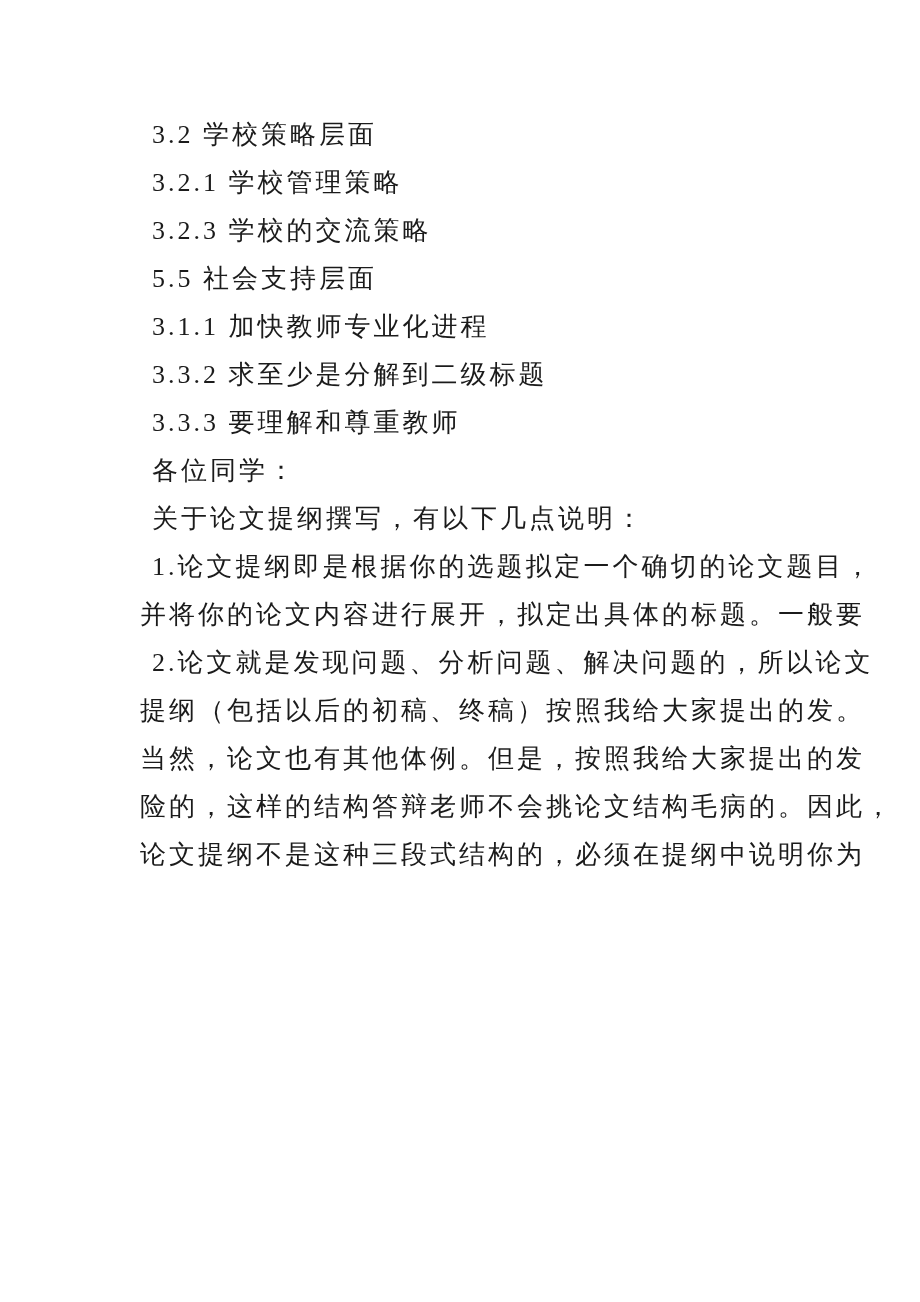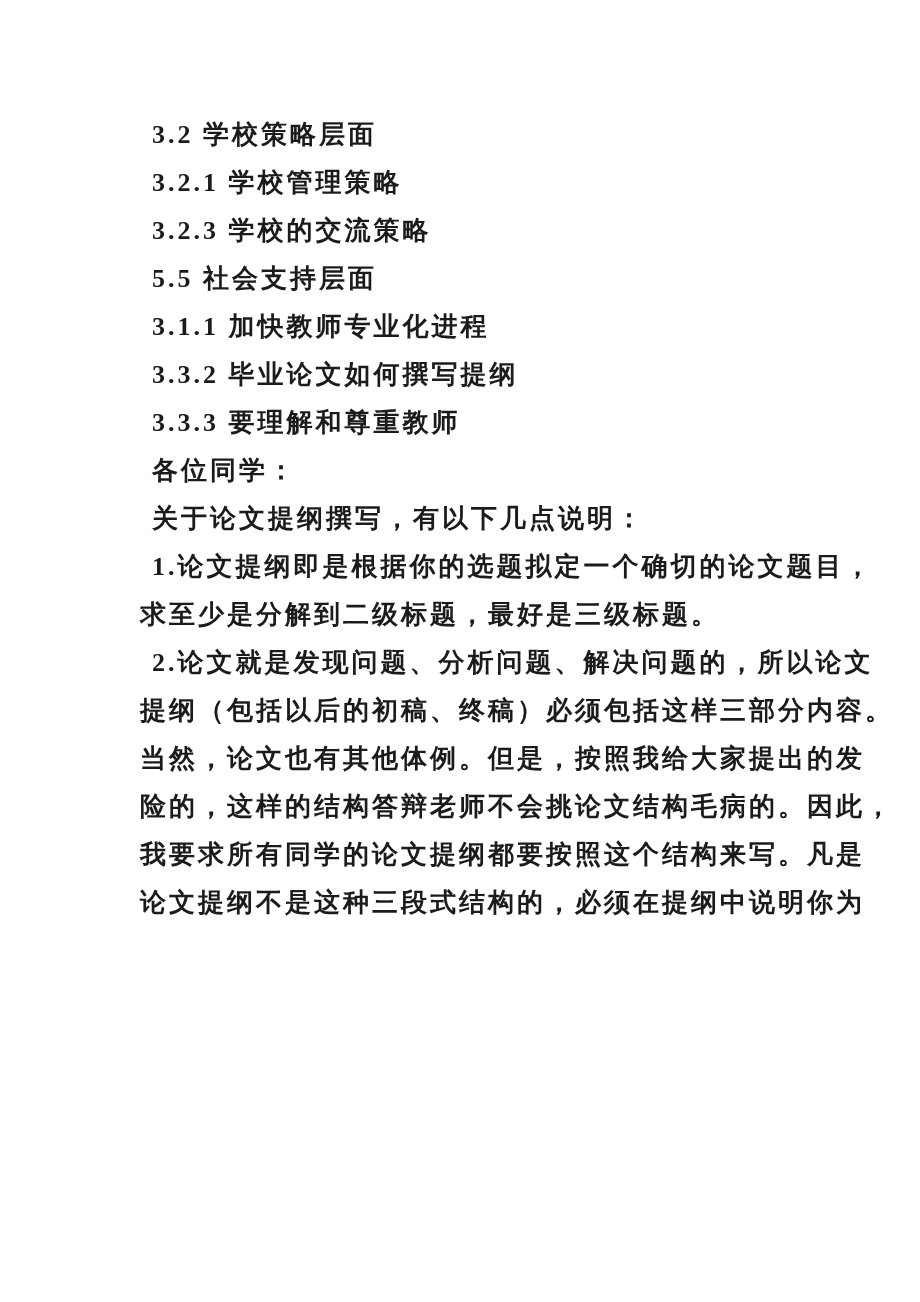--- a/index.html
+++ b/index.html
@@ -13,45 +13,43 @@
     width: 920px;
     height: 1302px;
     background: #ffffff;
     box-sizing: border-box;
     padding: 111px 50px 0 140px;
     overflow: hidden;
     font-family: "Liberation Serif", "DejaVu Serif", serif;
     font-size: 26px;
     letter-spacing: 3px;
     color: #1b1b1b;
-    font-weight: bold;
   }
   .line {
     height: 48px;
     line-height: 48px;
     white-space: pre;
   }
   .ind {
     text-indent: 12px;
   }
 </style>
 </head>
 <body>
 
 <div class="page">
   <div class="line ind">3.2 学校策略层面</div>
   <div class="line ind">3.2.1 学校管理策略</div>
   <div class="line ind">3.2.3 学校的交流策略</div>
   <div class="line ind">5.5 社会支持层面</div>
   <div class="line ind">3.1.1 加快教师专业化进程</div>
-  <div class="line ind">3.3.2 毕业论文如何撰写提纲</div>
+  <div class="line ind">3.3.2 求至少是分解到二级标题</div>
   <div class="line ind">3.3.3 要理解和尊重教师</div>
   <div class="line ind">各位同学：</div>
   <div class="line ind">关于论文提纲撰写，有以下几点说明：</div>
   <div class="line ind">1.论文提纲即是根据你的选题拟定一个确切的论文题目，</div>
-  <div class="line">求至少是分解到二级标题，最好是三级标题。</div>
+  <div class="line">并将你的论文内容进行展开，拟定出具体的标题。一般要</div>
   <div class="line ind">2.论文就是发现问题、分析问题、解决问题的，所以论文</div>
-  <div class="line">提纲（包括以后的初稿、终稿）必须包括这样三部分内容。</div>
+  <div class="line">提纲（包括以后的初稿、终稿）按照我给大家提出的发。</div>
   <div class="line">当然，论文也有其他体例。但是，按照我给大家提出的发</div>
   <div class="line">险的，这样的结构答辩老师不会挑论文结构毛病的。因此，</div>
-  <div class="line">我要求所有同学的论文提纲都要按照这个结构来写。凡是</div>
   <div class="line">论文提纲不是这种三段式结构的，必须在提纲中说明你为</div>
 </div>
 
 </body></html>

